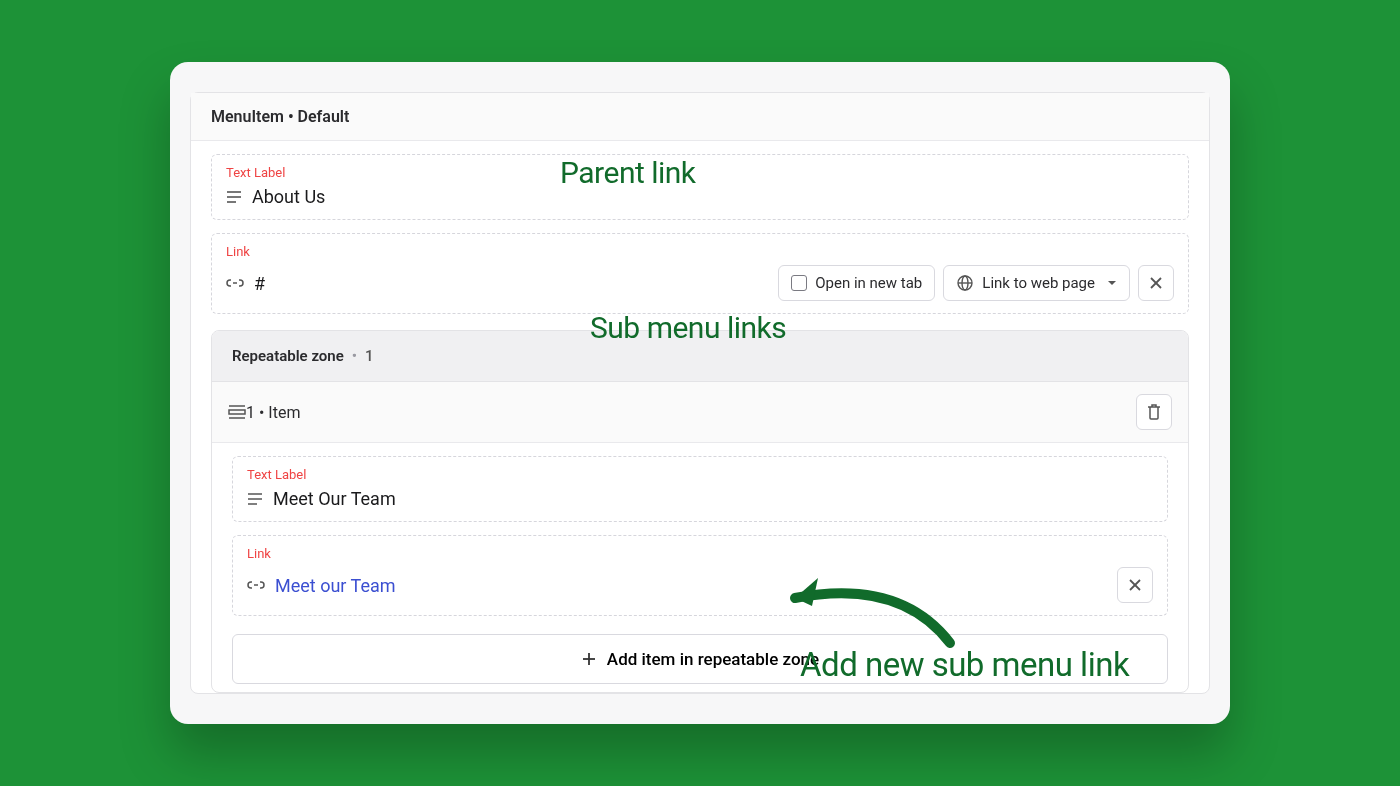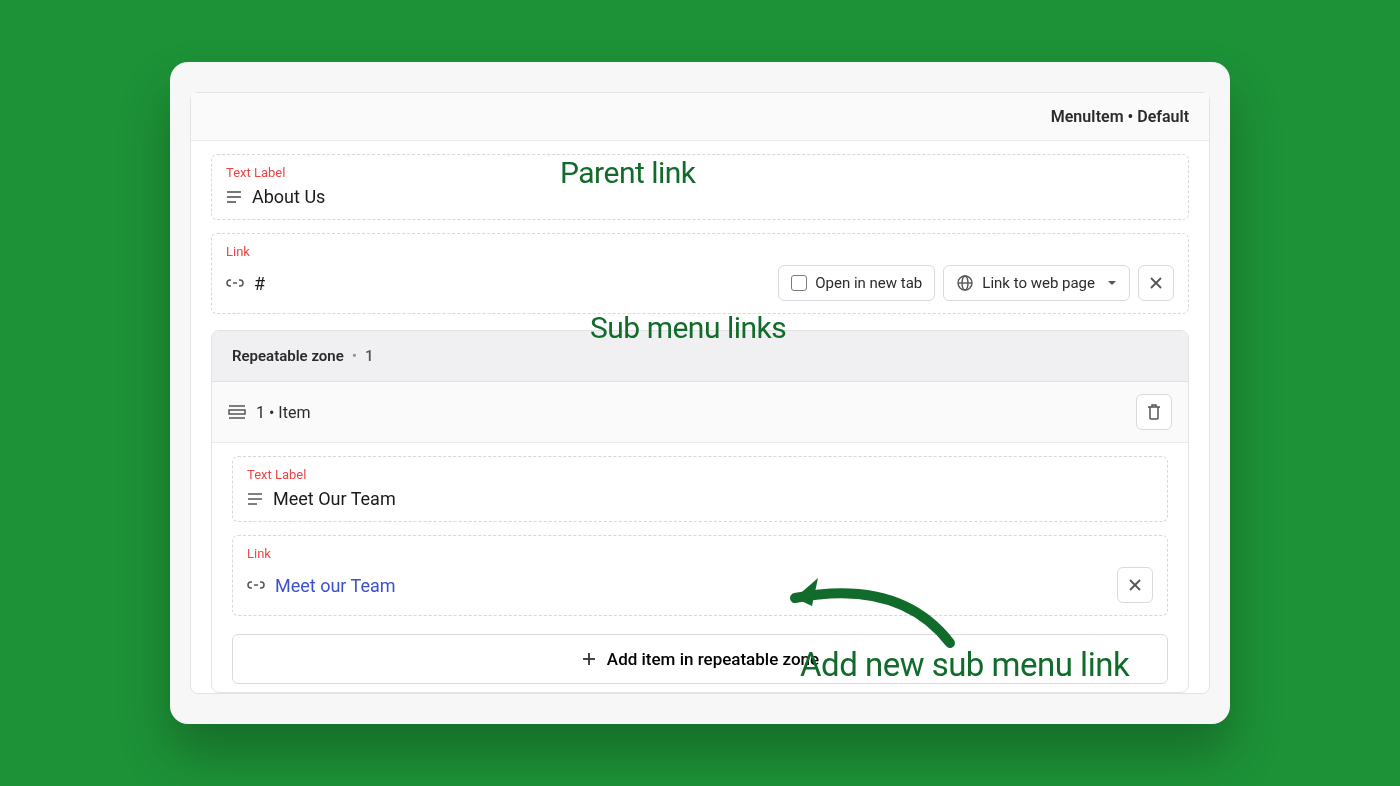--- a/index.html
+++ b/index.html
@@ -26,21 +26,20 @@
     border-radius: 8px;
     background: #fff;
   }
   .panel-header {
     padding: 14px 20px;
     font-weight: 600;
     font-size: 16px;
     color: #2b2b2e;
     border-bottom: 1px solid #e9e9ec;
     background: #fafafa;
-    text-align: right;
   }
   .field-block {
     margin: 13px 20px;
     border: 1px dashed #d6d6dc;
     border-radius: 6px;
     background: #fff;
     padding: 10px 14px 12px 14px;
     display: flex;
     flex-direction: column;
     gap: 6px;
@@ -105,21 +104,21 @@
   .item-header {
     padding: 12px 16px;
     border-bottom: 1px solid #e9e9ec;
     display:flex;
     align-items:center;
     justify-content:space-between;
     background:#fafafa;
     font-size:16px;
     color:#2b2b2e;
   }
-  .item-header .left { display:flex; align-items:center; gap:10px; }
+  .item-header .left { display:flex; align-items:center; }
   .add-row {
     margin: 18px 20px 0 20px;
   }
   .add-btn {
     width:100%;
     display:flex;
     align-items:center;
     justify-content:center;
     gap:10px;
     padding:14px;

